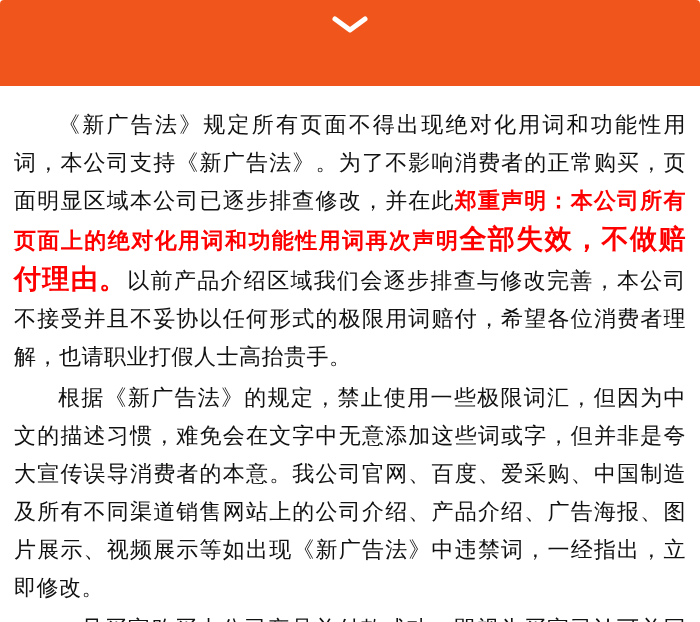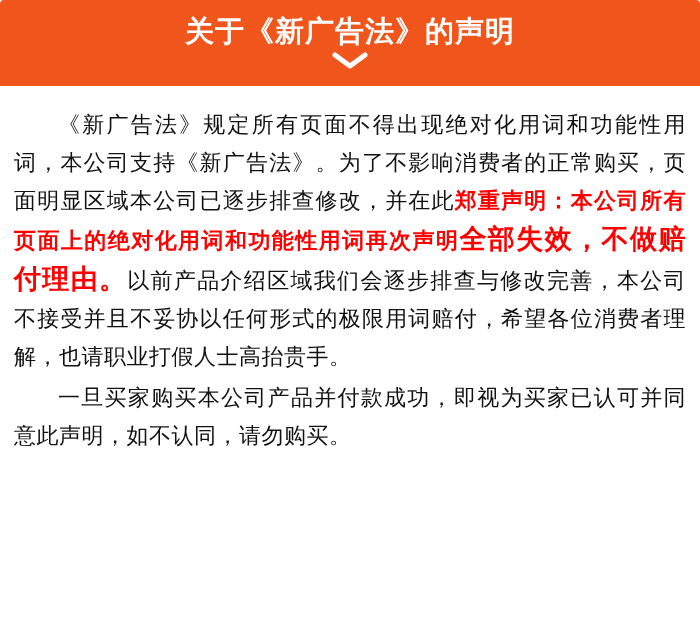--- a/index.html
+++ b/index.html
@@ -61,27 +61,27 @@
     font-family: "Liberation Sans", "DejaVu Sans", sans-serif;
     font-weight: bold;
     font-size: 27px;
     line-height: 38px;
   }
 </style>
 </head>
 <body>
 
 <div class="header">
-  <h1>关于《新广告法》的声明</h1>
   <span class="chevron-wrap">
     <svg width="38" height="18" viewBox="0 0 38 18" aria-hidden="true">
       <polyline points="4,3 19,14 34,3" fill="none" stroke="#ffffff" stroke-width="5" stroke-linecap="round" stroke-linejoin="round"></polyline>
     </svg>
   </span>
 </div>
 
 <div class="content">
   <p><span>《新广告法》规定所有页面不得出现绝对化用词和功能性用词，本公司支持《新广告法》。为了不影响消费者的正常购买，页面明显区域本公司已逐步排查修改，并在此</span><span class="red-em">郑重声明：本公司所有页面上的绝对化用词和功能性用词再次声明</span><span class="red-em-large">全部失效，不做赔付理由。</span><span>以前产品介绍区域我们会逐步排查与修改完善，本公司不接受并且不妥协以任何形式的极限用词赔付，希望各位消费者理解，也请职业打假人士高抬贵手。</span></p>
 
+  <p>根据《新广告法》的规定，禁止使用一些极限词汇，但因为中文的描述习惯，难免会在文字中无意添加这些词或字，但并非是夸大宣传误导消费者的本意。我公司官网、百度、爱采购、中国制造及所有不同渠道销售网站上的公司介绍、产品介绍、广告海报、图片展示、视频展示等如出现《新广告法》中违禁词，一经指出，立即修改。</p>
 
   <p>一旦买家购买本公司产品并付款成功，即视为买家已认可并同意此声明，如不认同，请勿购买。</p>
 
 </div>
 
 </body></html>

